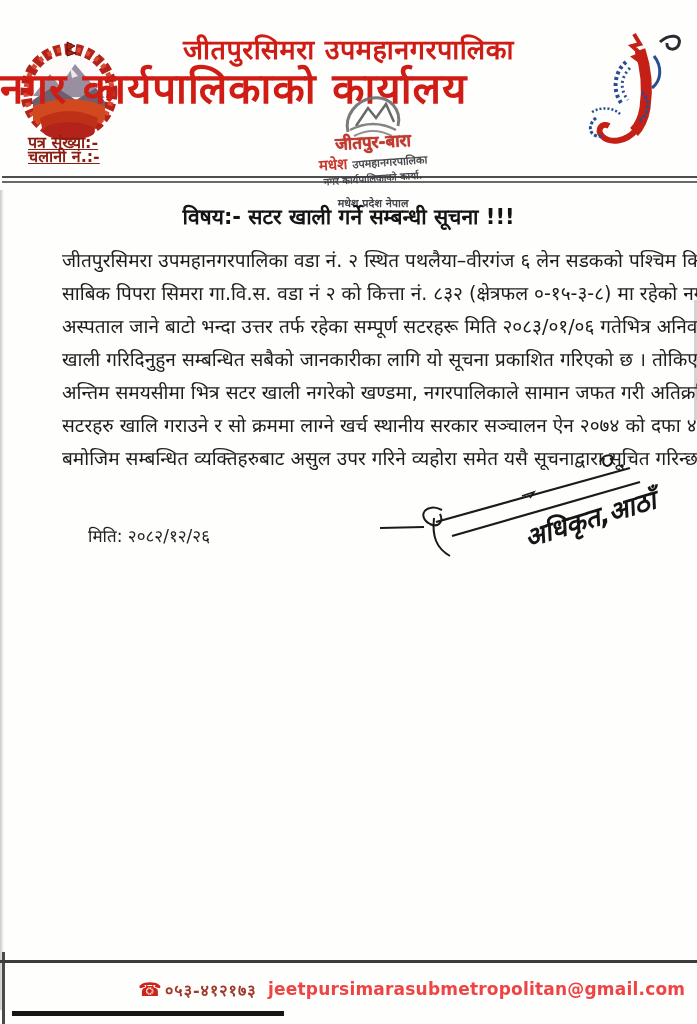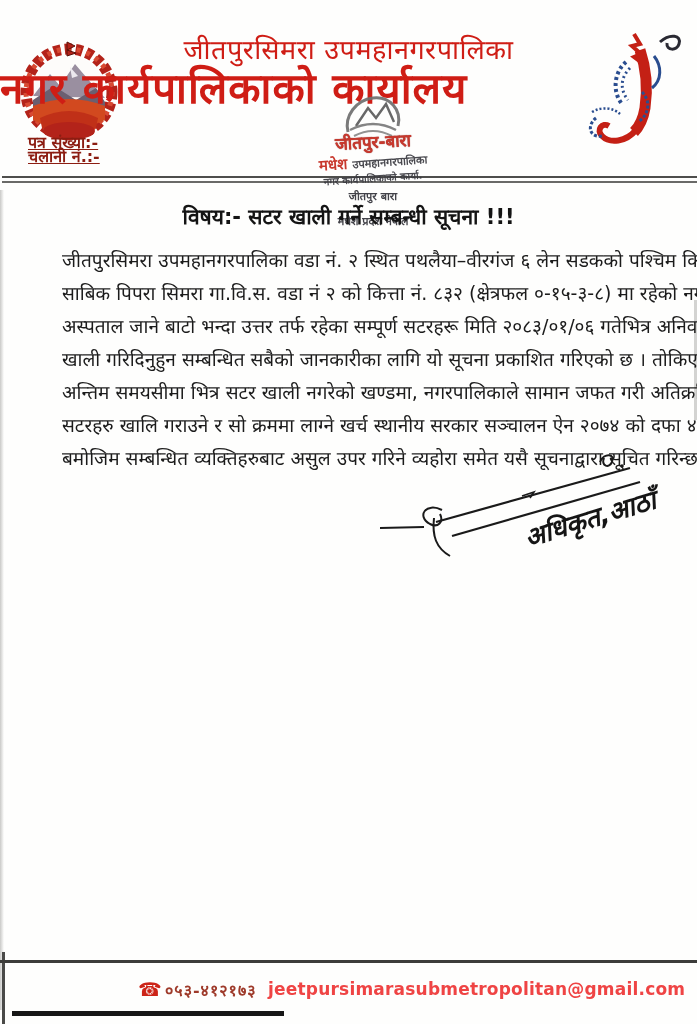--- a/index.html
+++ b/index.html
@@ -9,21 +9,21 @@
     font-family:"DejaVu Sans","Liberation Sans",sans-serif;
   }
   
   .edge-left{position:absolute;left:0;top:190;width:4px;height:820px;
     background:linear-gradient(to right,#c9c9c7,rgba(255,255,255,0));top:190px;}
   .edge-right{position:absolute;right:0;top:300px;width:3px;height:120px;background:#d3d3d1;}
   .edge-left-footer{position:absolute;left:2px;top:952px;width:3px;height:72px;background:#4a4a48;}
 
   
   .title1{position:absolute;left:0;top:30px;width:100%;text-align:center;
-    color:#cf1d15;font-size:27px;font-weight:normal;letter-spacing:.5px;}
+    color:#cf1d15;font-size:27px;font-weight:bold;letter-spacing:.5px;}
   .title2{position:absolute;left:0;top:58px;width:100%;text-align:left;
     color:#cf1d15;font-size:42px;font-weight:bold;letter-spacing:1px;}
   .emblem-left{position:absolute;left:20px;top:34px;}
   .emblem-right{position:absolute;left:582px;top:28px;}
   .refno{position:absolute;left:28px;color:#8c1d12;font-size:16px;font-weight:bold;text-decoration:underline;}
   .refno.r1{top:131px;} .refno.r2{top:145px;}
   .rule-top-a{position:absolute;left:2px;top:176px;width:695px;height:2px;background:#4e4e4c;}
   .rule-top-b{position:absolute;left:2px;top:181px;width:695px;height:1.5px;background:#6a6a68;}
 
   
@@ -116,21 +116,20 @@
       <svg width="74" height="48" viewBox="0 0 74 48">
         <path d="M12,40 C8,24 20,8 37,6 C54,4 66,18 62,34" fill="none" stroke="#6f6f6f" stroke-width="3"></path>
         <path d="M20,34 L32,16 40,26 50,12 58,30" fill="none" stroke="#5c5c5c" stroke-width="2.5"></path>
         <path d="M14,38 Q37,26 60,38" fill="none" stroke="#7a7a7a" stroke-width="2.5"></path>
         <path d="M18,44 Q37,34 56,44" fill="none" stroke="#8a8a8a" stroke-width="2"></path>
       </svg>
     </div>
     <div class="s-red1">जीतपुर-बारा</div>
     <div class="s-mix"><span class="red">मधेश</span> <span class="blk">उपमहानगरपालिका</span></div>
     <div class="s-b1">नगर कार्यपालिकाको कार्या.</div>
-    <div class="s-b2">जीतपुर बारा</div>
     <div class="s-b3">मधेश प्रदेश नेपाल</div>
   </div>
 
   <div class="subject">विषय:- सटर खाली गर्ने सम्बन्धी सूचना !!!</div>
 
   <div class="body-text">
     <div class="ln">जीतपुरसिमरा उपमहानगरपालिका वडा नं. २ स्थित पथलैया–वीरगंज ६ लेन सडकको पश्चिम किनारमा पर्ने</div>
     <div class="ln">साबिक पिपरा सिमरा गा.वि.स. वडा नं २ को कित्ता नं. ८३२ (क्षेत्रफल ०-१५-३-८) मा रहेको नगर</div>
     <div class="ln">अस्पताल जाने बाटो भन्दा उत्तर तर्फ रहेका सम्पूर्ण सटरहरू मिति २०८३/०१/०६ गतेभित्र अनिवार्य रूपमा</div>
     <div class="ln">खाली गरिदिनुहुन सम्बन्धित सबैको जानकारीका लागि यो सूचना प्रकाशित गरिएको छ । तोकिएको</div>
@@ -147,20 +146,21 @@
       <path d="M64,74 L258,20" stroke="#1a1a1a" stroke-width="2.2" fill="none"></path>
       <path d="M150,48 l12,-4 -4,6" stroke="#1a1a1a" stroke-width="1.6" fill="none"></path>
       <path d="M80,88 L268,34" stroke="#1a1a1a" stroke-width="2.2" fill="none"></path>
       <path d="M228,14 c4,-10 16,-8 12,0 c-3,7 -11,4 -8,-4" stroke="#1a1a1a" stroke-width="2" fill="none"></path>
       <circle cx="250" cy="18" r="1.8" fill="#1a1a1a"></circle>
     </svg>
     <div class="sig-name">अधिकृत,आठाँ</div>
   </div>
 
   <div class="dateblock">
+    <div class="d1">मिति: २०८२/१२/२६</div>
   </div>
 
   <div class="rule-bottom"></div>
   <div class="footer-row">
     <span class="phone-icon">☎</span>
     <span class="phone-num">०५३-४१२१७३</span>
     <span class="email">jeetpursimarasubmetropolitan@gmail.com</span>
   </div>
   <div class="bottom-bar"></div>
 

